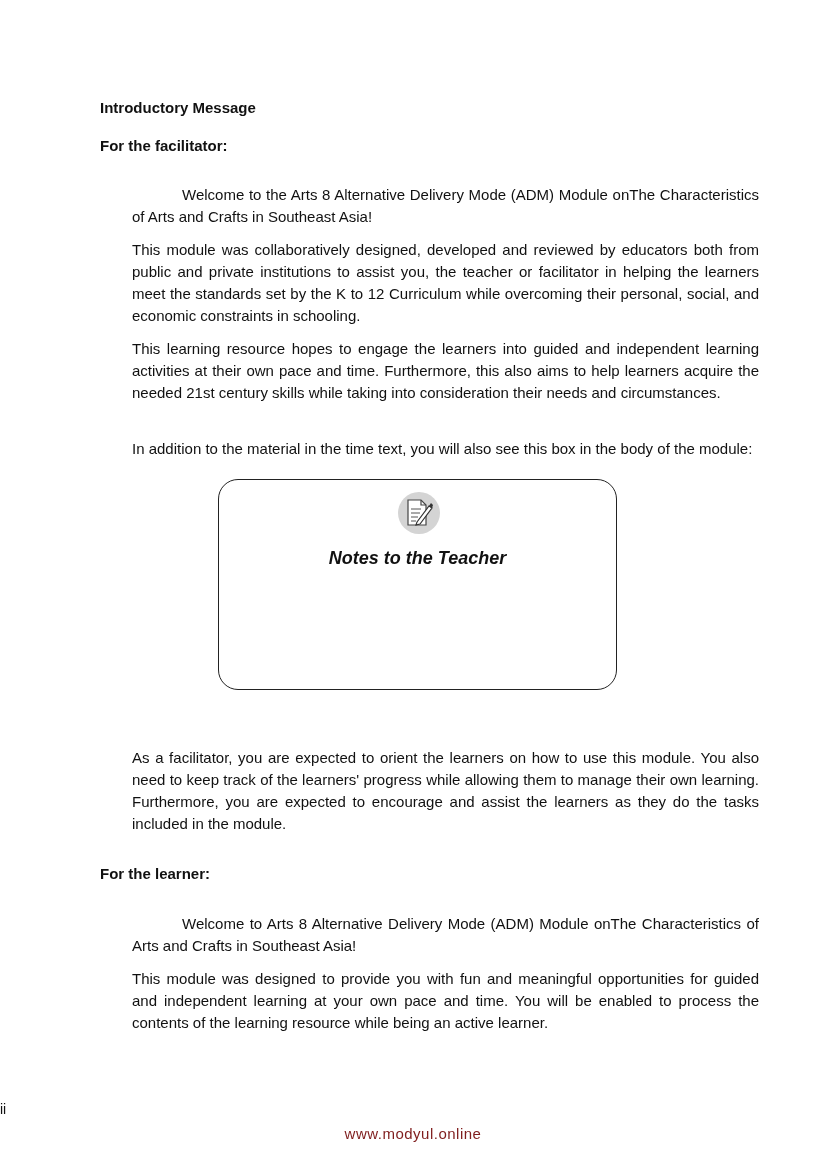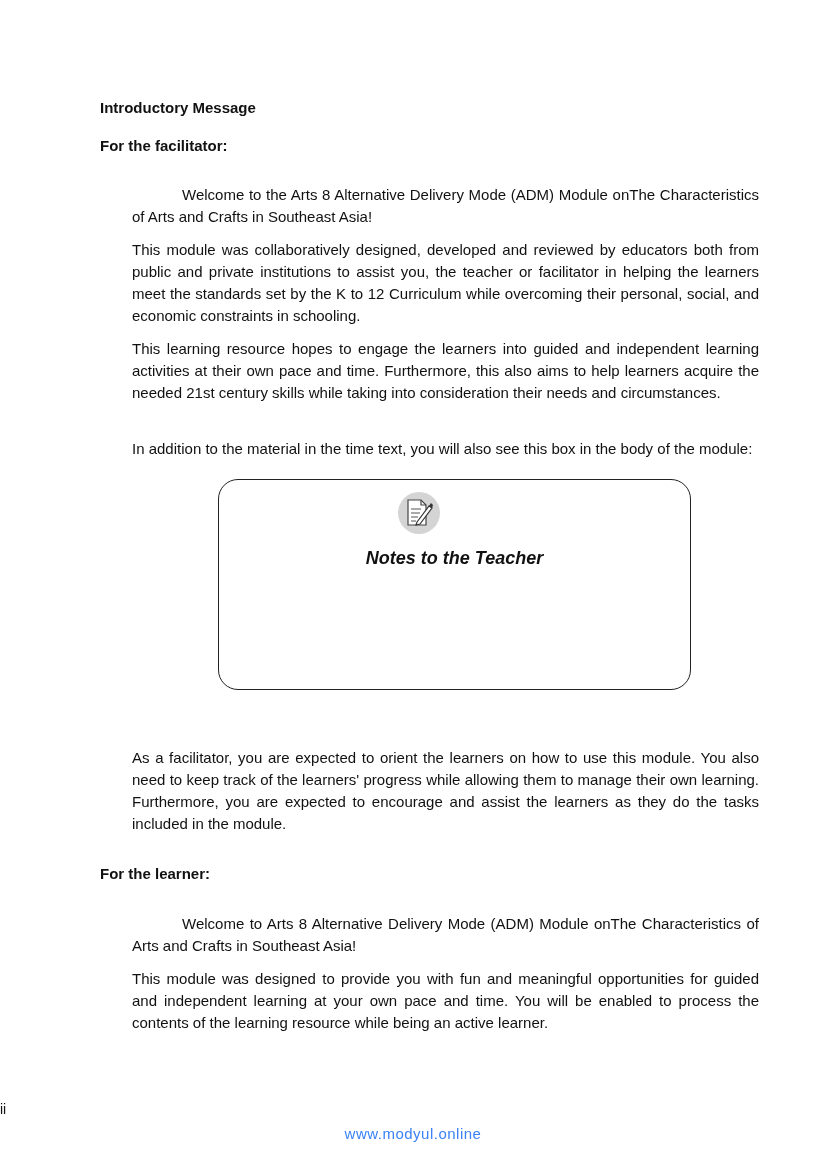--- a/index.html
+++ b/index.html
@@ -3,31 +3,31 @@
 <meta charset="utf-8">
 <style>
   html, body { margin: 0; padding: 0; background: #ffffff; }
   body { width: 826px; height: 1169px; position: relative; overflow: hidden;
          font-family: "Liberation Sans", sans-serif; color: #111111; }
   .page { position: absolute; left: 100px; top: 0; width: 627px; }
   h1 { position: absolute; top: 99px; left: 0; margin: 0; font-size: 15px; font-weight: bold; }
   h2 { margin: 0; font-size: 15px; font-weight: bold; position: absolute; left: 0; }
   p { margin: 16px; font-size: 15px; line-height: 22px; text-align: justify; position: absolute; left: 16px; width: 627px; }
   .indent { text-indent: 50px; }
-  .notes-box { position: absolute; left: 118px; top: 479px; width: 473px; height: 211px;
+  .notes-box { position: absolute; left: 118px; top: 479px; width: 399px; height: 211px;
                border: 1.3px solid #222; border-radius: 20px; box-sizing: border-box; }
   .notes-icon { position: absolute; left: 179px; top: 12px; width: 42px; height: 42px;
                 border-radius: 50%; background: #d4d4d4; }
   .notes-icon svg { position: absolute; left: 7px; top: 5px; }
   .notes-title { position: absolute; top: 68px; left: 0; width: 100%; text-align: center;
                  font-size: 18px; font-weight: bold; font-style: italic; }
   .notes-body { position: absolute; top: 126px; left: 16px; width: 375px; font-size: 15.2px; line-height: 22px; }
   .page-num { position: absolute; top: 1101px; left: 0; width: 826px; text-align: left; font-size: 14px; }
   .watermark { position: absolute; top: 1125px; left: 0; width: 826px; text-align: center;
-               font-size: 15px; color: #3b82f6; letter-spacing: 0.5px; }
+               font-size: 15px; color: #7f1d1d; letter-spacing: 0.5px; }
 </style>
 </head>
 <body>
 
 <div class="page">
   <h1>Introductory Message</h1>
 
   <h2 style="top:137px">For the facilitator:</h2>
   <p class="indent" style="top:168px">Welcome to the Arts 8 Alternative Delivery Mode (ADM) Module onThe Characteristics of Arts and Crafts in Southeast Asia!</p>
   <p style="top:223px">This module was collaboratively designed, developed and reviewed by educators both from public and private institutions to assist you, the teacher or facilitator in helping the learners meet the standards set by the K to 12 Curriculum while overcoming their personal, social, and economic constraints in schooling.</p>

